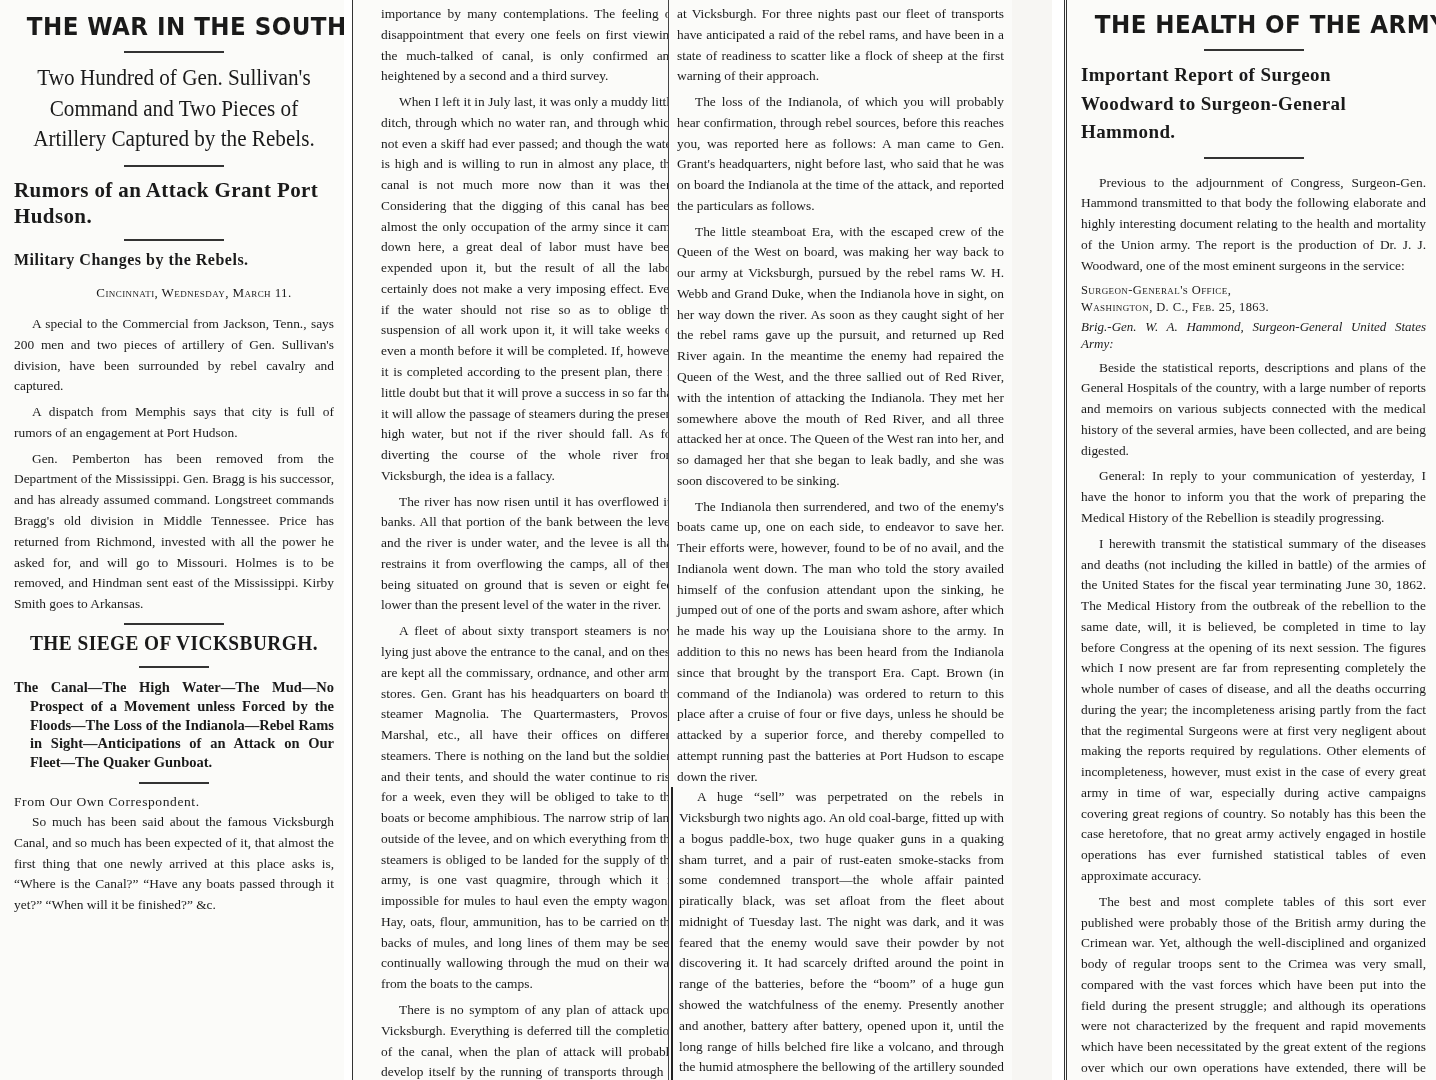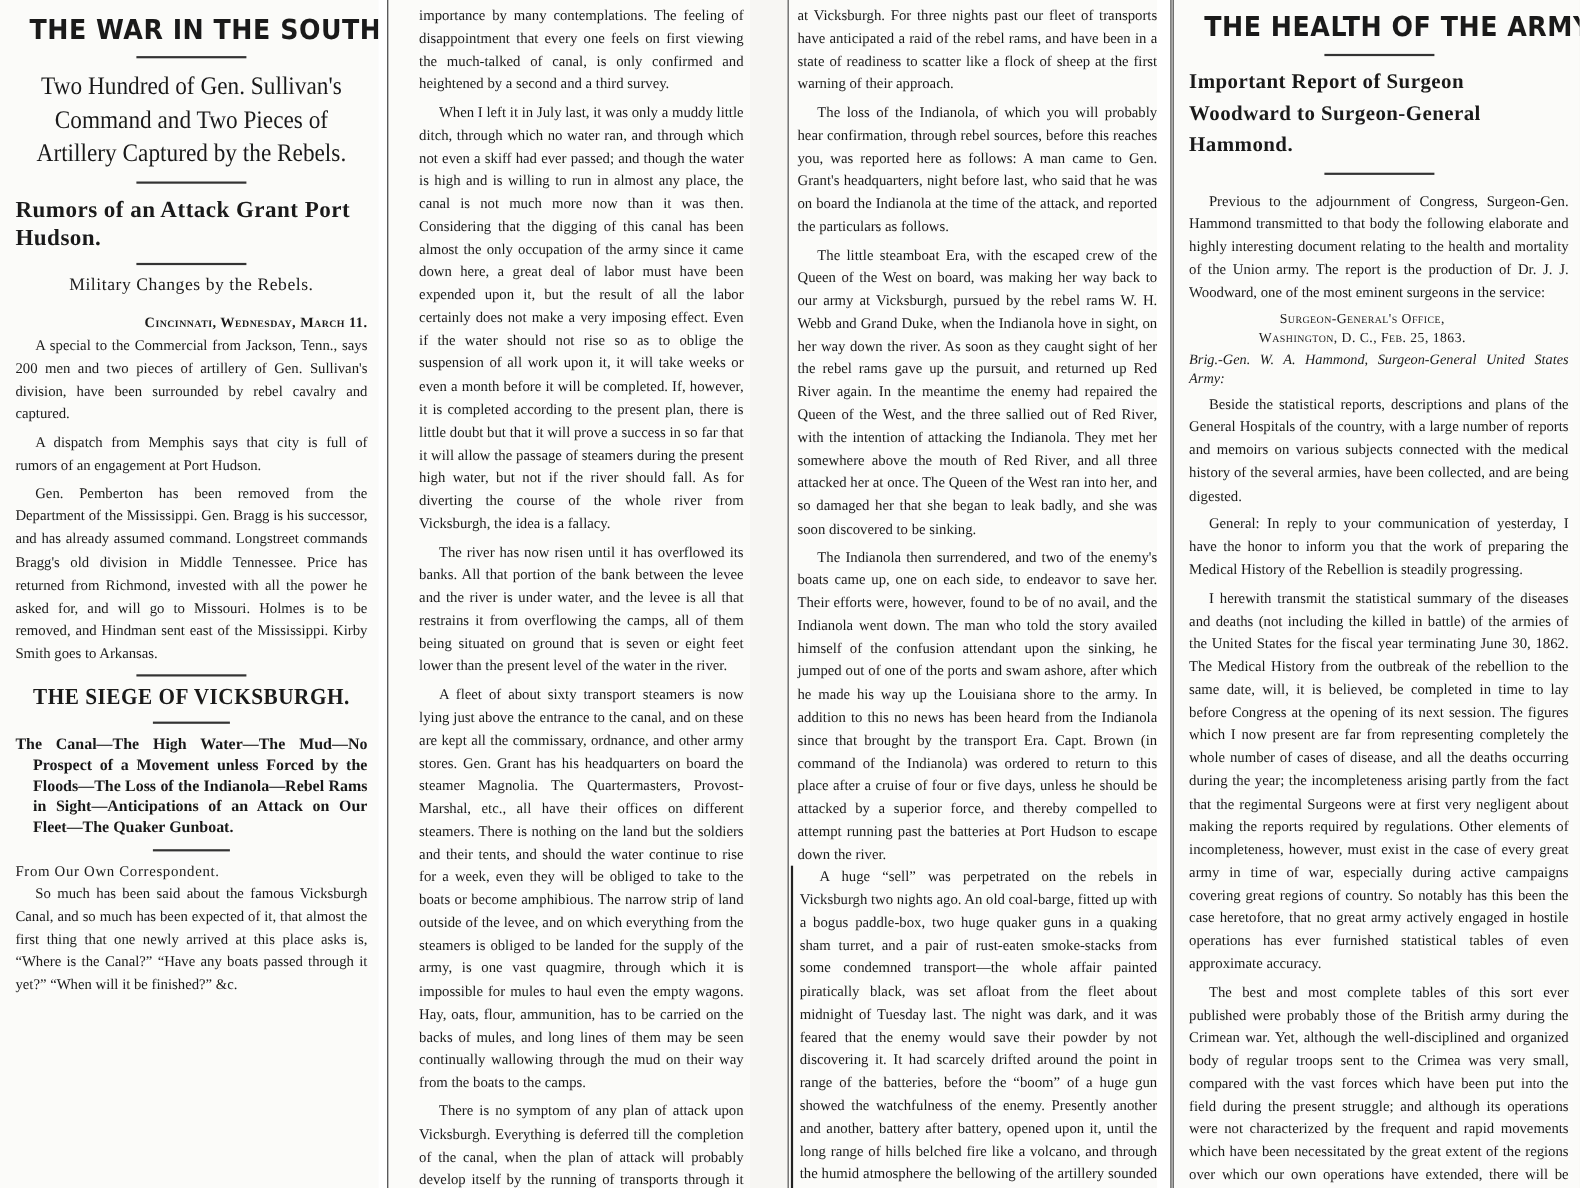--- a/index.html
+++ b/index.html
@@ -11,49 +11,49 @@
     position:relative;
   }
   .page { position:absolute; inset:0; }
   .col {
     position:absolute; top:0; bottom:0; overflow:hidden;
     box-sizing:border-box;
     background:#fbfbf9;
   }
   #col1 { left:0; width:344px; padding:6px 10px 0 14px; }
   #col2 { left:352px; width:330px; padding:4px 6px 0 28px; border-left:1.5px solid #333; }
-  #col3 { left:716px; width:344px; padding:4px 8px 0 8px; border-left:1.5px solid #444; }
+  #col3 { left:668px; width:344px; padding:4px 8px 0 8px; border-left:1.5px solid #444; }
   #col4 { left:1064px; width:372px; padding:4px 10px 0 14px; border-left:3px double #333; }
   .gap { position:absolute; top:0; bottom:0; background:#ffffff; }
   .banner {
     font-family:"DejaVu Sans", "Liberation Sans", sans-serif;
     font-weight:bold; font-size:25px; letter-spacing:0.5px;
     text-align:center; margin:6px 0 4px; transform:scaleX(0.92);
     white-space:nowrap;
   }
   .rule { width:100px; height:0; border-top:2px solid #333; margin:10px auto; }
   .rule.arrow { width:70px; }
   .sub1 {
     font-size:23px; text-align:center; line-height:1.33;
     transform:scaleX(0.92); margin:6px 0;
   }
   .sub2 {
     font-weight:bold; font-size:21px; text-align:left; line-height:1.25;
     letter-spacing:0.4px; margin:4px 0;
   }
   .sub3 {
-    font-weight:normal; font-size:16px; text-align:center; letter-spacing:0.5px; margin:4px 0 10px;
+    font-weight:bold; font-size:16px; text-align:left; letter-spacing:0.5px; margin:4px 0 10px;
   }
   .deck {
     font-weight:bold; font-size:14.5px; line-height:1.3; text-indent:-16px; padding-left:16px;
     text-align:justify; margin:4px 0;
   }
   .byline { font-size:13.5px; text-align:left; letter-spacing:0.6px; margin:6px 0 2px; }
   .dateline {
-    font-size:11.5px; letter-spacing:0.4px; line-height:1.3; text-align:center;
+    font-size:11.5px; letter-spacing:0.4px; line-height:1.3; text-align:left;
     font-variant:small-caps; margin:2px 20px 4px 0;
   }
   p {
     margin:0; font-size:13.4px; line-height:1.55; text-align:justify; text-indent:18px;
   }
   p + p { margin-top:5px; }
   p.noindent { text-indent:0; }
   .address { font-style:italic; font-weight:normal; font-size:13px; line-height:1.3; margin:4px 0 4px; text-indent:0; }
   .boxed { border-left:2.5px solid #222; margin-left:-6px; padding-left:6px; }
 </style>
@@ -63,21 +63,21 @@
 <div class="page">
 
   <div class="col" id="col1">
     <div class="banner">THE WAR IN THE SOUTHWEST.</div>
     <div class="rule"></div>
     <div class="sub1">Two Hundred of Gen. Sullivan's Command and Two Pieces of Artillery Captured by the Rebels.</div>
     <div class="rule"></div>
     <div class="sub2">Rumors of an Attack Grant Port Hudson.</div>
     <div class="rule"></div>
     <div class="sub3">Military Changes by the Rebels.</div>
-    <div class="dateline" style="text-align:right;font-size:13px;margin:16px 0 2px 40px;font-weight:bold;">Cincinnati, Wednesday, March 11.</div>
+    <div class="dateline" style="text-align:center;font-size:13px;margin:16px 0 12px 40px;">Cincinnati, Wednesday, March 11.</div>
     <p>A special to the Commercial from Jackson, Tenn., says 200 men and two pieces of artillery of Gen. Sullivan's division, have been surrounded by rebel cavalry and captured.</p>
     <p>A dispatch from Memphis says that city is full of rumors of an engagement at Port Hudson.</p>
     <p>Gen. Pemberton has been removed from the Department of the Mississippi. Gen. Bragg is his successor, and has already assumed command. Longstreet commands Bragg's old division in Middle Tennessee. Price has returned from Richmond, invested with all the power he asked for, and will go to Missouri. Holmes is to be removed, and Hindman sent east of the Mississippi. Kirby Smith goes to Arkansas.</p>
     <div class="rule" style="margin:8px auto 4px;"></div>
     <div class="banner" style="font-size:21px;font-family:'Liberation Serif', serif;">THE SIEGE OF VICKSBURGH.</div>
     <div class="rule arrow"></div>
     <div class="deck">The Canal—The High Water—The Mud—No Prospect of a Movement unless Forced by the Floods—The Loss of the Indianola—Rebel Rams in Sight—Anticipations of an Attack on Our Fleet—The Quaker Gunboat.</div>
     <div class="rule arrow"></div>
     <div class="byline">From Our Own Correspondent.</div>
     <p>So much has been said about the famous Vicksburgh Canal, and so much has been expected of it, that almost the first thing that one newly arrived at this place asks is, “Where is the Canal?” “Have any boats passed through it yet?” “When will it be finished?” &amp;c.</p>

